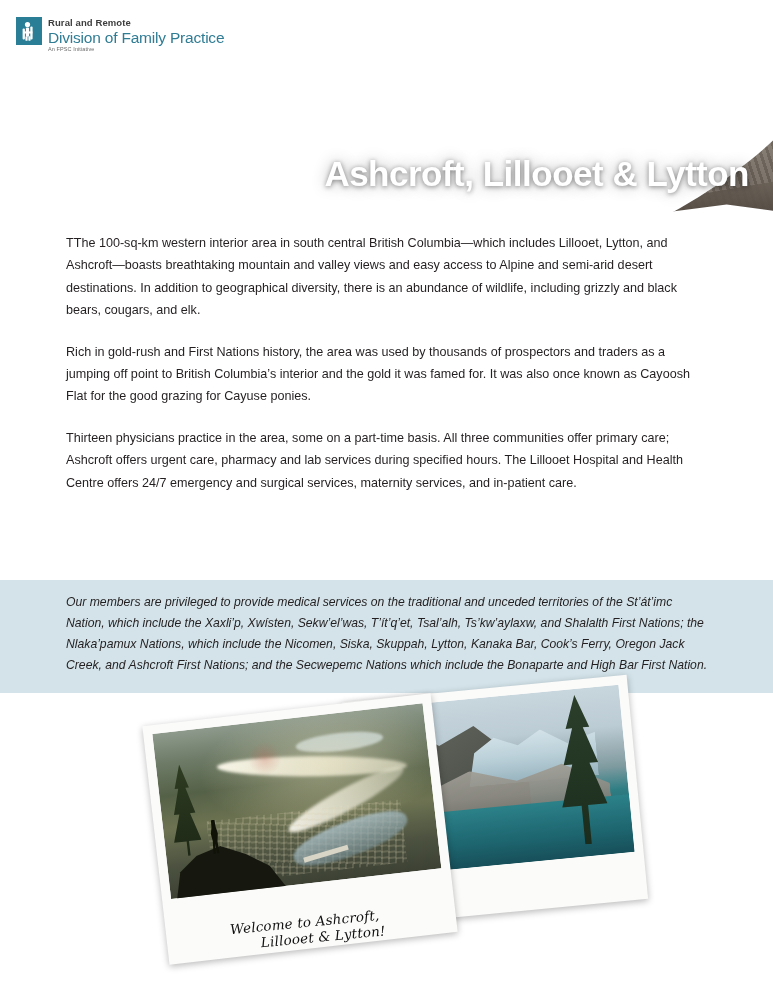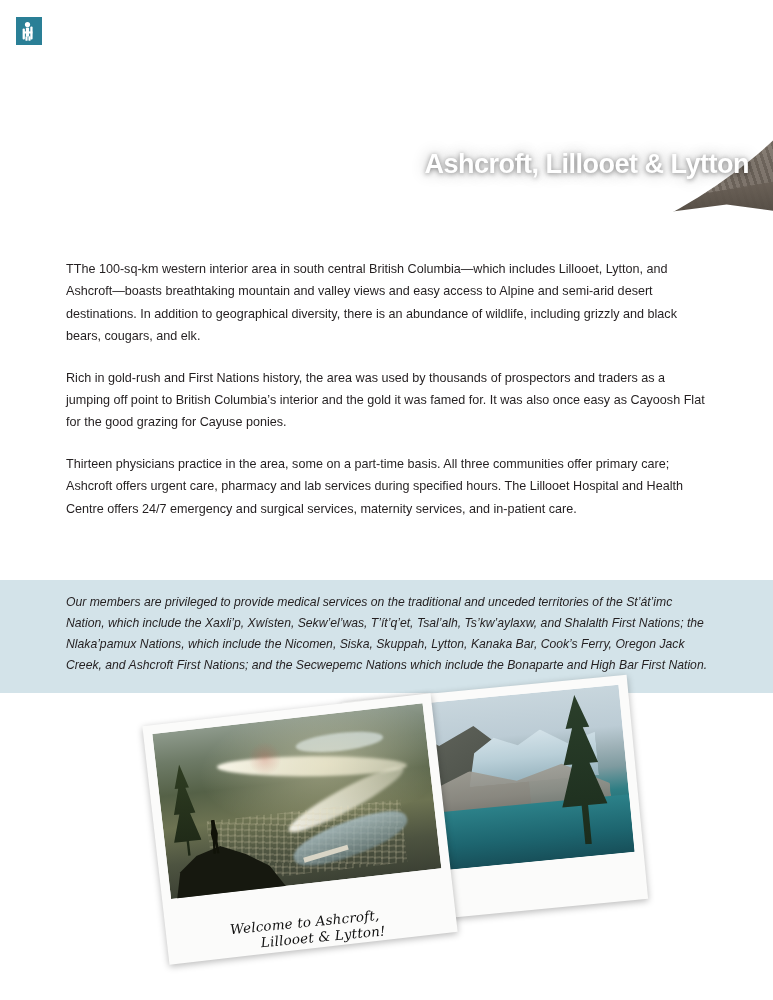--- a/index.html
+++ b/index.html
@@ -182,34 +182,34 @@
     display: block;
     margin-top: 2px;
     letter-spacing: .1px;
   }
 
   
   .hero-title {
     position: absolute;
     right: 24px;
     top: 131px;
-    font-size: 27px;
+    font-size: 35px;
     font-weight: bold;
     color: #ffffff;
     letter-spacing: -.5px;
     text-shadow: 0 1px 5px rgba(0,0,0,.45), 0 0 16px rgba(0,0,0,.30);
     z-index: 9;
     white-space: nowrap;
   }
 
   
   .content {
     position: absolute;
     left: 66px;
-    top: 258px;
+    top: 232px;
     width: 640px;
     z-index: 3;
   }
   .para {
     font-size: 12.6px;
     line-height: 1.78;
     color: #231f20;
     margin: 0 0 19px 0;
   }
   .para:last-child { margin-bottom: 16px; }
@@ -427,27 +427,32 @@
         <circle cx="11.5" cy="7.5" r="2.6"></circle>
         <rect x="9.9" y="10.4" width="3.2" height="9.4" rx="1.1"></rect>
         <rect x="6.6" y="11.6" width="2.3" height="11" rx="1"></rect>
         <rect x="14.3" y="9.4" width="2.3" height="13.2" rx="1"></rect>
         <rect x="7.2" y="14.4" width="9.2" height="2.1"></rect>
         <rect x="9.4" y="19.2" width="2.2" height="4.6" rx=".9"></rect>
         <rect x="12.4" y="19.2" width="2.2" height="4.6" rx=".9"></rect>
       </g>
     </svg>
   </div>
+  <div class="logo-text">
+    <span class="logo-l1">Rural and Remote</span>
+    <span class="logo-l2">Division of Family Practice</span>
+    <span class="logo-l3">An FPSC Initiative</span>
+  </div>
 </div>
 
 <h1 class="hero-title">Ashcroft, Lillooet &amp; Lytton</h1>
 
 <div class="content">
   <p class="para">TThe 100-sq-km western interior area in south central British Columbia—which includes Lillooet, Lytton, and Ashcroft—boasts breathtaking mountain and valley views and easy access to Alpine and semi-arid desert destinations. In addition to geographical diversity, there is an abundance of wildlife, including grizzly and black bears, cougars, and elk.</p>
-  <p class="para">Rich in gold-rush and First Nations history, the area was used by thousands of prospectors and traders as a jumping off point to British Columbia’s interior and the gold it was famed for. It was also once easy as Cayoosh Flat for the good grazing for Cayuse ponies.</p>
+  <p class="para">Rich in gold-rush and First Nations history, the area was used by thousands of prospectors and traders as a jumping off point to British Columbia’s interior and the gold it was famed for. It was also once known as Cayoosh Flat for the good grazing for Cayuse ponies.</p>
   <p class="para">Thirteen physicians practice in the area, some on a part-time basis. All three communities offer primary care; Ashcroft offers urgent care, pharmacy and lab services during specified hours. The Lillooet Hospital and Health Centre offers 24/7 emergency and surgical services, maternity services, and in-patient care.</p>
 </div>
 
 <div class="ack-band"></div>
 <div class="ack-text">Our members are privileged to provide medical services on the traditional and unceded territories of the St’át’imc Nation, which include the Xaxli’p, Xwísten, Sekw’el’was, T’ít’q’et, Tsal’alh, Ts’kw’aylaxw, and Shalalth First Nations; the Nlaka’pamux Nations, which include the Nicomen, Siska, Skuppah, Lytton, Kanaka Bar, Cook’s Ferry, Oregon Jack Creek, and Ashcroft First Nations; and the Secwepemc Nations which include the Bonaparte and High Bar First Nation.</div>
 
 <div class="polaroids">
 
   <div class="polaroid polaroid-back">
     <div class="ph">

